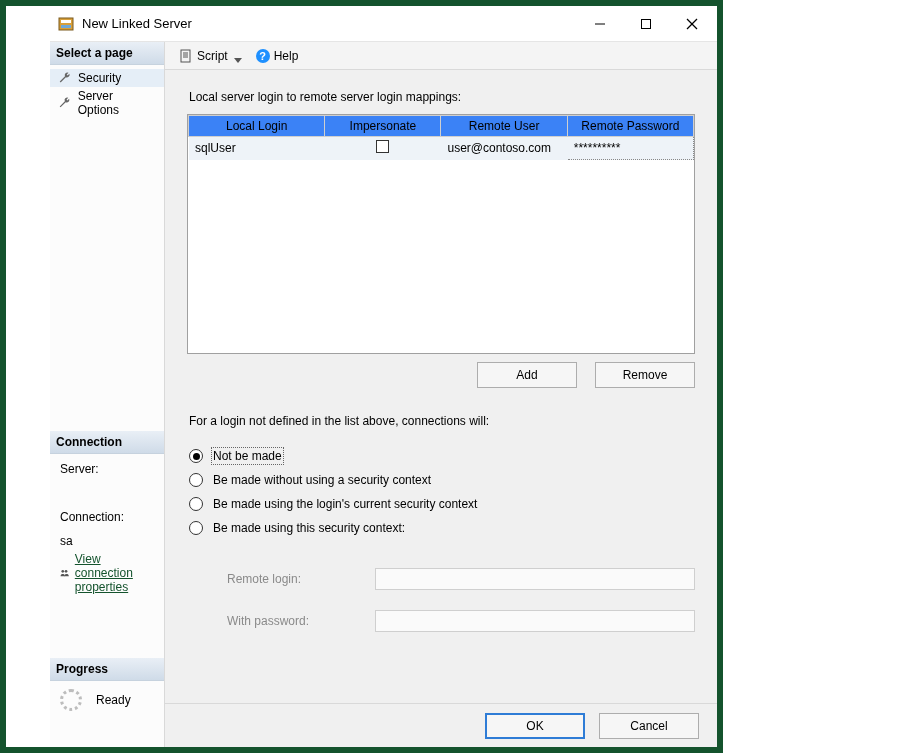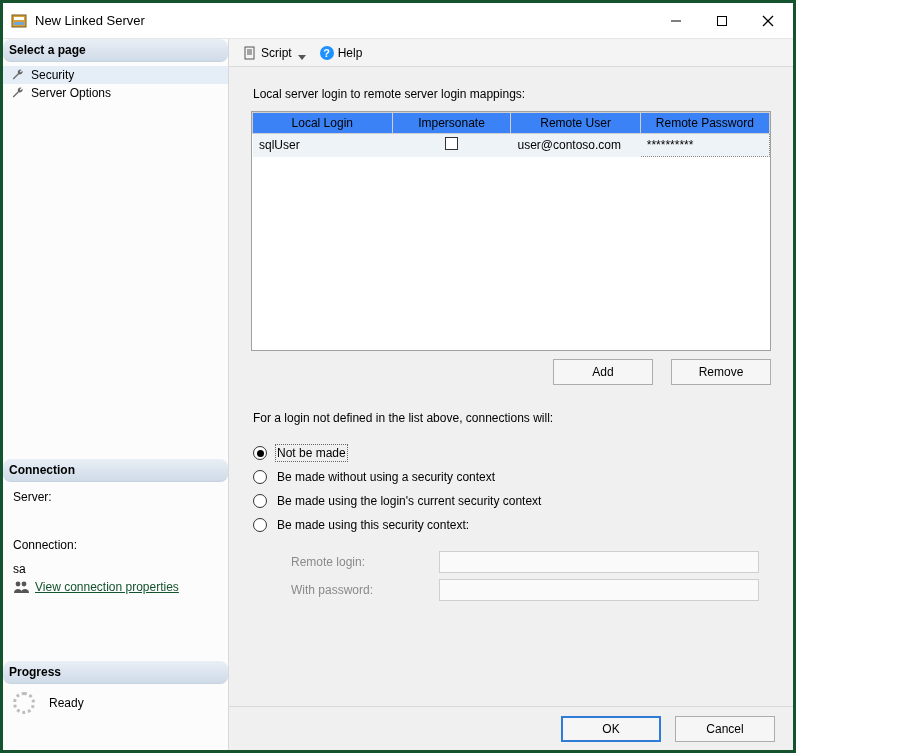--- a/index.html
+++ b/index.html
@@ -1,32 +1,32 @@
 <!DOCTYPE html>
 <html><head>
 <meta charset="utf-8">
 <style>
   * { box-sizing: border-box; font-family: "Segoe UI", Tahoma, sans-serif; font-size: 12px; }
   html, body { margin: 0; padding: 0; width: 912px; height: 753px; background: #fff; color: #000; }
-  .window { width: 796px; height: 753px; display: flex; flex-direction: column; border: 3px solid #14532d; }
+  .window { width: 723px; height: 753px; display: flex; flex-direction: column; border: 6px solid #14532d; padding-left: 44px; }
   
   .titlebar { height: 36px; display: flex; align-items: center; padding: 0 2px 0 8px; border-bottom: 1px solid #e5e5e5; }
   .titlebar .appicon { width: 16px; height: 16px; margin-right: 8px; }
   .titlebar .title { flex: 1; font-size: 13px; }
   .winbtn { width: 46px; height: 32px; display: flex; align-items: center; justify-content: center; }
   .winbtn svg { pointer-events: none; }
   
   .toolbar { height: 28px; display: flex; align-items: center; gap: 6px; padding: 0 10px; background: #f4f4f4; border-bottom: 1px solid #d9d9d9; }
   .tb-item { display: inline-flex; align-items: flex-end; gap: 4px; padding: 2px 4px; cursor: default; }
   .caret { width: 0; height: 0; border-left: 4px solid transparent; border-right: 4px solid transparent; border-top: 5px solid #555; margin-left: 2px; }
   .help-icon { width: 14px; height: 14px; border-radius: 50%; background: #1e90ff; color: #fff; display: inline-flex; align-items: center; justify-content: center; font-weight: bold; font-size: 11px; }
   
   .main { flex: 1; display: flex; overflow: hidden; }
   .side { width: 226px; background: #fcfcfc; border-right: 1px solid #d9d9d9; display: flex; flex-direction: column; }
-  .side-header { background: #dbe9f4; background: linear-gradient(#e9eff6,#cfdbe8); padding: 4px 6px; font-weight: bold; border-bottom: 1px solid #c6d2de; border-radius: 8px; }
+  .side-header { background: #dbe9f4; background: linear-gradient(#e9eff6,#cfdbe8); padding: 4px 6px; font-weight: bold; border-bottom: 1px solid #c6d2de; }
   .side-section { padding: 4px 0; }
   .page-item { display: flex; align-items: center; gap: 6px; padding: 2px 8px; cursor: default; }
   .page-item.selected { background: #e5eef7; }
   .wrench { width: 14px; height: 14px; }
   .side-fill { flex: 1; }
   .conn-block { padding: 8px 10px 4px 10px; }
   .conn-label { color: #000; margin-bottom: 10px; }
   .conn-link { color: #14532d; text-decoration: underline; display: inline-flex; align-items: center; gap: 6px; }
   .conn-link .ppl { width: 16px; height: 14px; }
   .progress-block { padding: 8px 10px; display: flex; align-items: center; gap: 14px; }
@@ -48,21 +48,21 @@
   .btn { min-width: 100px; height: 26px; background: #f6f6f6; border: 1px solid #adadad; display: inline-flex; align-items: center; justify-content: center; cursor: default; }
   .btn.primary { border: 2px solid #2e7cd6; }
   
   .radio-group { margin-top: 22px; }
   .radio-line { display: flex; align-items: center; gap: 10px; padding: 5px 2px; }
   .radio { width: 14px; height: 14px; border: 1px solid #333; border-radius: 50%; background: #fff; display: inline-flex; align-items: center; justify-content: center; }
   .radio .dot { width: 7px; height: 7px; background: #000; border-radius: 50%; display: none; }
   .radio.checked .dot { display: block; }
   .radio-label.focused { outline: 1px dotted #666; outline-offset: 1px; }
   .sec-ctx { margin-left: 40px; margin-top: 8px; }
-  .sec-row { display: flex; align-items: center; gap: 18px; margin: 6px 0; }
+  .sec-row { display: flex; align-items: center; gap: 18px; margin: 20px 0; }
   .sec-row label { color: #8a8a8a; width: 130px; }
   .sec-row input { width: 320px; height: 22px; border: 1px solid #cfcfcf; background: #fafafa; }
   
   .footer { height: 44px; display: flex; align-items: center; justify-content: flex-end; gap: 14px; padding: 0 18px; border-top: 1px solid #d9d9d9; background: #f0f0f0; }
 </style>
 </head>
 <body>
 
 <div class="window">
 

